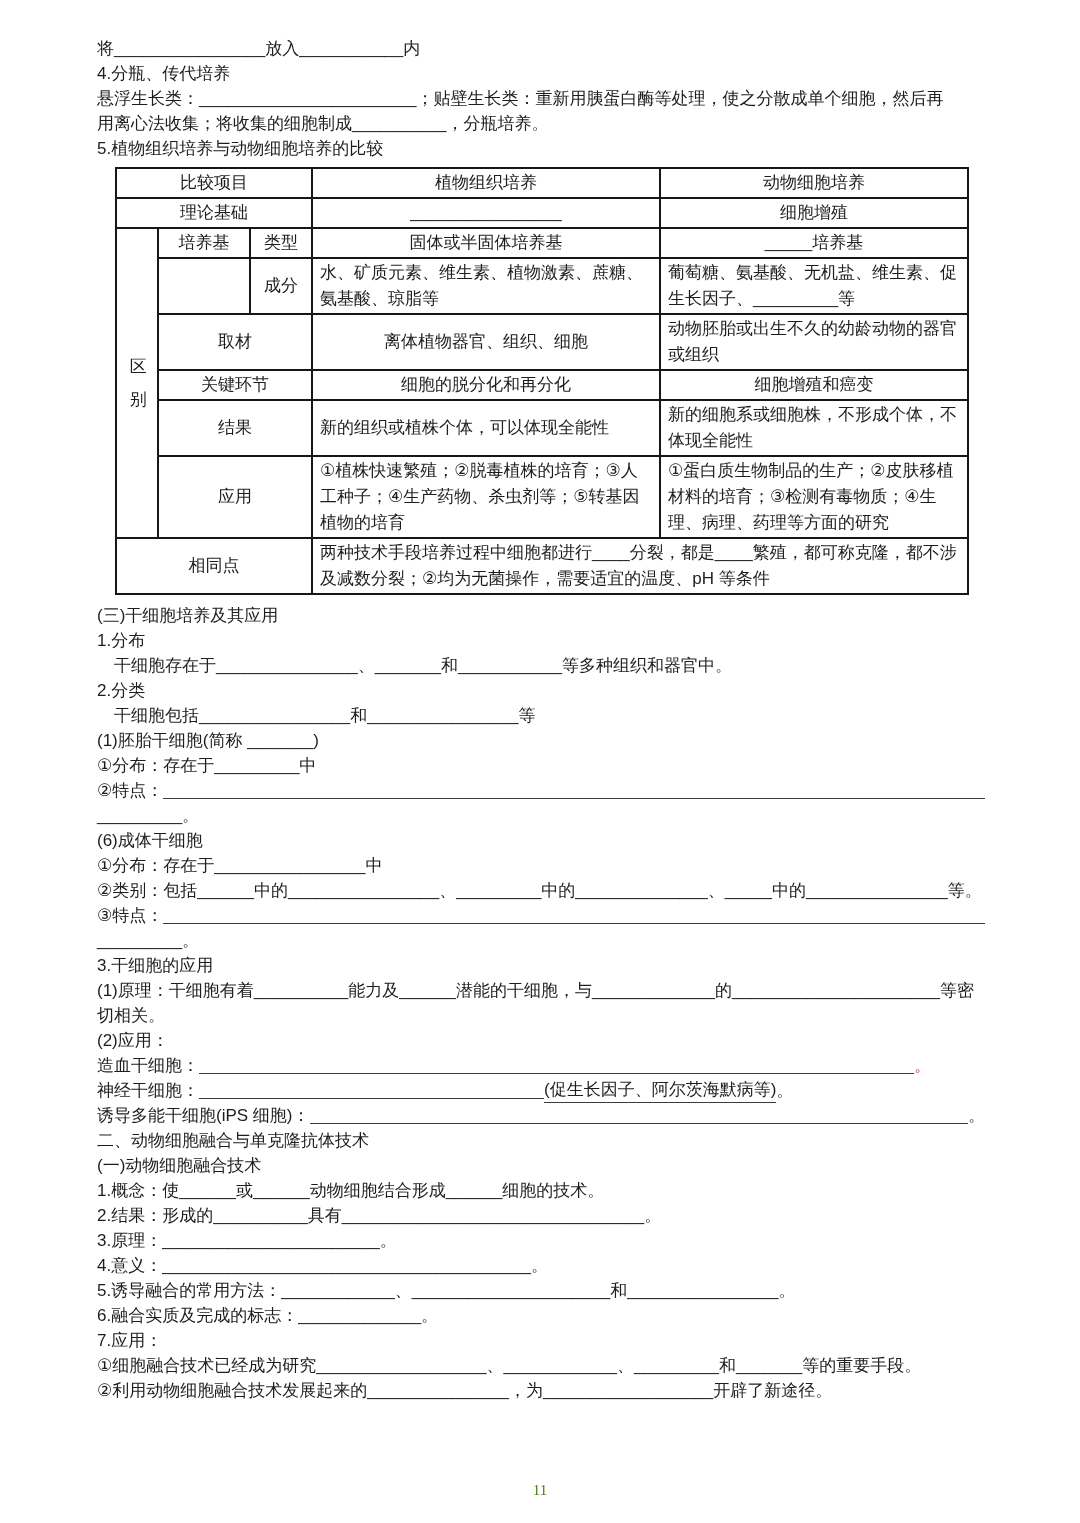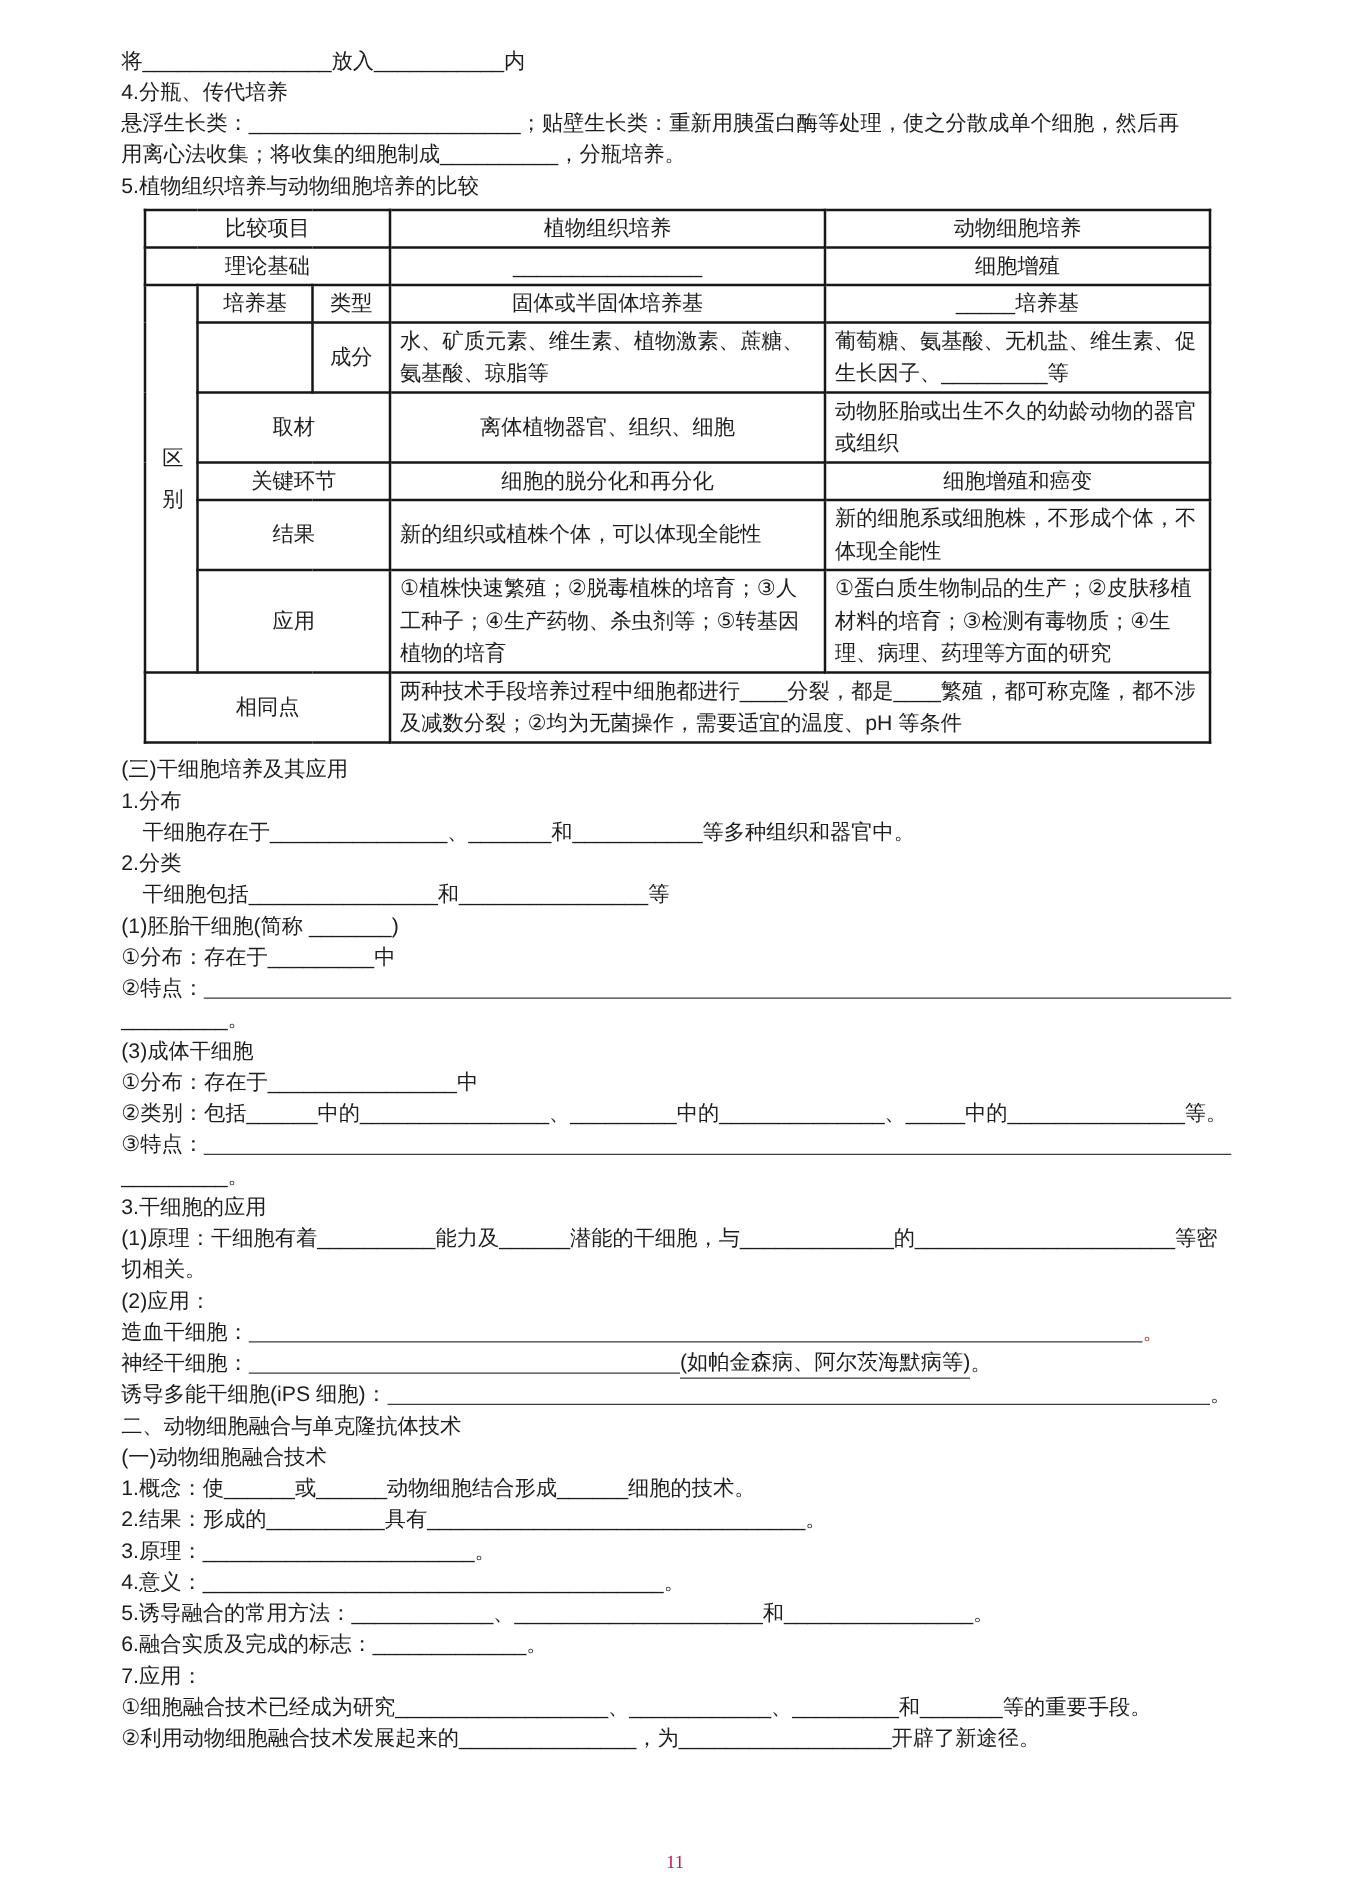--- a/index.html
+++ b/index.html
@@ -16,21 +16,21 @@
   .fill.fx345{flex:0 0 345px;}
   .fill.fx715{flex:0 0 715px;}
   .u{border-bottom:1.5px solid #3c3c3c;}
   .red{color:#c2221e;}
   table.cmp{border-collapse:collapse;margin:6px 0 8px 18px;table-layout:fixed;width:852px;}
   .cmp td{border:2px solid #171717;font-size:17px;line-height:26px;padding:1px 7px;vertical-align:middle;}
   .tc{text-align:center;}
   .stack{display:inline-block;width:1.15em;word-break:break-all;line-height:33px;text-align:right;}
   .footer{
     position:absolute;left:0;right:0;top:1482px;text-align:center;
-    font-family:"Liberation Serif","DejaVu Serif",serif;font-size:15px;color:#be185d;
+    font-family:"Liberation Serif","DejaVu Serif",serif;font-size:15px;color:#4d7c0f;
   }
 </style>
 </head>
 <body>
 
 <div class="page">
 
   <div class="ln">将________________放入___________内</div>
   <div class="ln">4.分瓶、传代培养</div>
   <div class="ln">悬浮生长类：_______________________；贴壁生长类：重新用胰蛋白酶等处理，使之分散成单个细胞，然后再</div>
@@ -101,41 +101,41 @@
   <div class="ln">　干细胞存在于_______________、_______和___________等多种组织和器官中。</div>
   <div class="ln">2.分类</div>
   <div class="ln">　干细胞包括________________和________________等</div>
   <div class="ln">(1)胚胎干细胞(简称 _______)</div>
   <div class="ln">①分布：存在于_________中</div>
   <div class="flexln">
     <span class="t">②特点：</span>
     <span class="fill"></span>
   </div>
   <div class="ln">_________。</div>
-  <div class="ln">(3)成体干细胞</div>
+  <div class="ln">(6)成体干细胞</div>
   <div class="ln">①分布：存在于________________中</div>
   <div class="ln">②类别：包括______中的________________、_________中的______________、_____中的_______________等。</div>
   <div class="flexln">
     <span class="t">③特点：</span>
     <span class="fill"></span>
   </div>
   <div class="ln">_________。</div>
   <div class="ln">3.干细胞的应用</div>
   <div class="ln">(1)原理：干细胞有着__________能力及______潜能的干细胞，与_____________的______________________等密</div>
   <div class="ln">切相关。</div>
   <div class="ln">(2)应用：</div>
   <div class="flexln">
     <span class="t">造血干细胞：</span>
     <span class="fill fx715"></span>
     <span class="t red">。</span>
   </div>
   <div class="flexln">
     <span class="t">神经干细胞：</span>
     <span class="fill fx345"></span>
-    <span class="t u">(如帕金森病、阿尔茨海默病等)</span>
+    <span class="t u">(促生长因子、阿尔茨海默病等)</span>
     <span class="t">。</span>
   </div>
   <div class="flexln">
     <span class="t">诱导多能干细胞(iPS 细胞)：</span>
     <span class="fill"></span>
     <span class="t">。</span>
   </div>
 
   <div class="ln bold">二、动物细胞融合与单克隆抗体技术</div>
   <div class="ln">(一)动物细胞融合技术</div>

